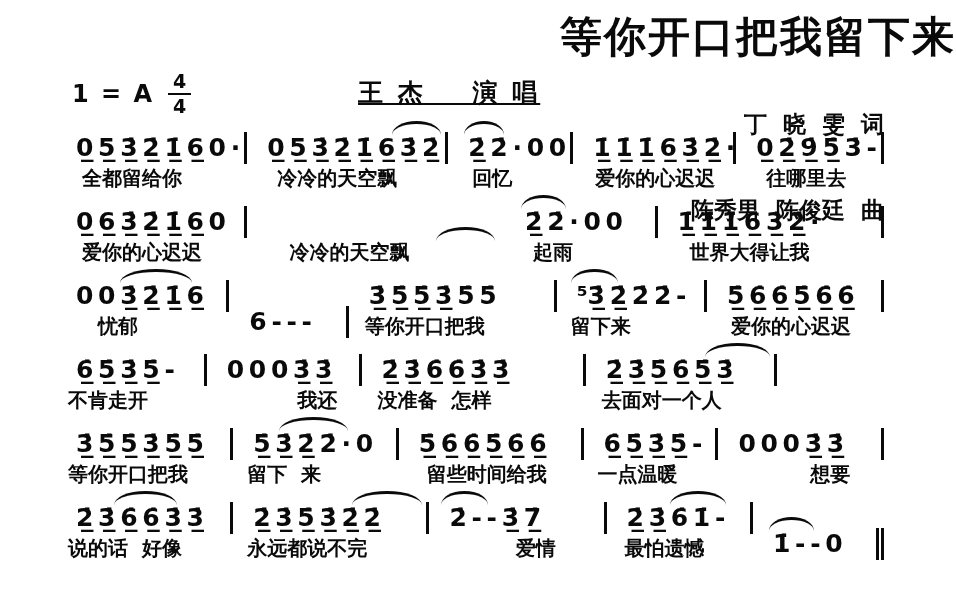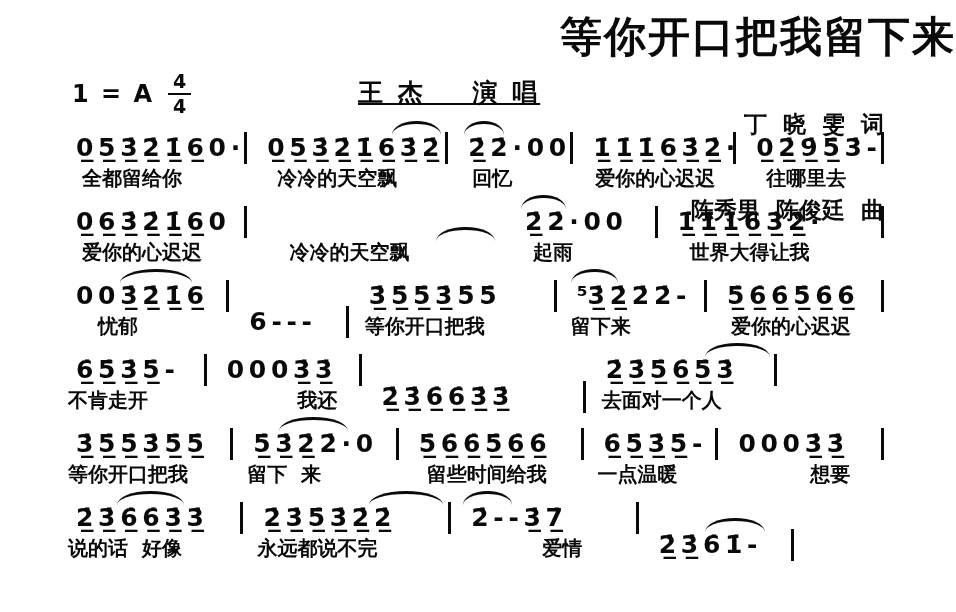--- a/index.html
+++ b/index.html
@@ -138,20 +138,21 @@
       <div class="measure" style="width:17%">
         <div class="notes">6̲̇ 5̲̇ 3̲̇ 5̲̇ -</div>
         <div class="lyric" style="padding-left:0">不肯走开</div>
       </div>
       <div class="measure" style="width:17.5%">
         <div class="notes">0 0 0 3̲̇ 3̲̇</div>
         <div class="lyric" style="padding-left:55%">我还</div>
       </div>
       <div class="measure" style="width:26%">
         <div class="notes">2̲̇ 3̲̇ 6̲̇ 6̲̇ 3̲̇ 3̲̇</div>
+        <div class="lyric" style="padding-left:4px">没准备  怎样</div>
       </div>
       <div class="measure" style="width:22%">
         <i class="slur" style="left:60%;width:36%"></i>
         <div class="notes">2̲̇ 3̲̇ 5̲̇ 6̲̇ 5̲̇ 3̲̇</div>
         <div class="lyric" style="padding-left:4px">去面对一个人</div>
       </div>
     </div>
 
     <div class="system">
       <div class="measure" style="width:21.5%">
@@ -189,17 +190,23 @@
         <div class="lyric" style="padding-left:2px">永远都说不完</div>
       </div>
       <div class="measure" style="width:21.5%">
         <i class="slur" style="left:0;width:28%"></i>
         <div class="notes">2̇ - - 3̲̇ 7̲̇</div>
         <div class="lyric" style="padding-left:45%">爱情</div>
       </div>
       <div class="measure" style="width:17.5%">
         <i class="slur" style="left:38%;width:42%"></i>
         <div class="notes">2̲̇ 3̲̇ 6̇ 1̇ -</div>
+        <div class="lyric" style="padding-left:6px">最怕遗憾</div>
+      </div>
+      <div class="measure final" style="width:15.5%">
+        <i class="slur" style="left:3%;width:38%"></i>
+        <div class="notes">1̇ - - 0</div>
+        <div class="lyric"></div>
       </div>
     </div>
 
   </div>
 </div>
 
 </body></html>

